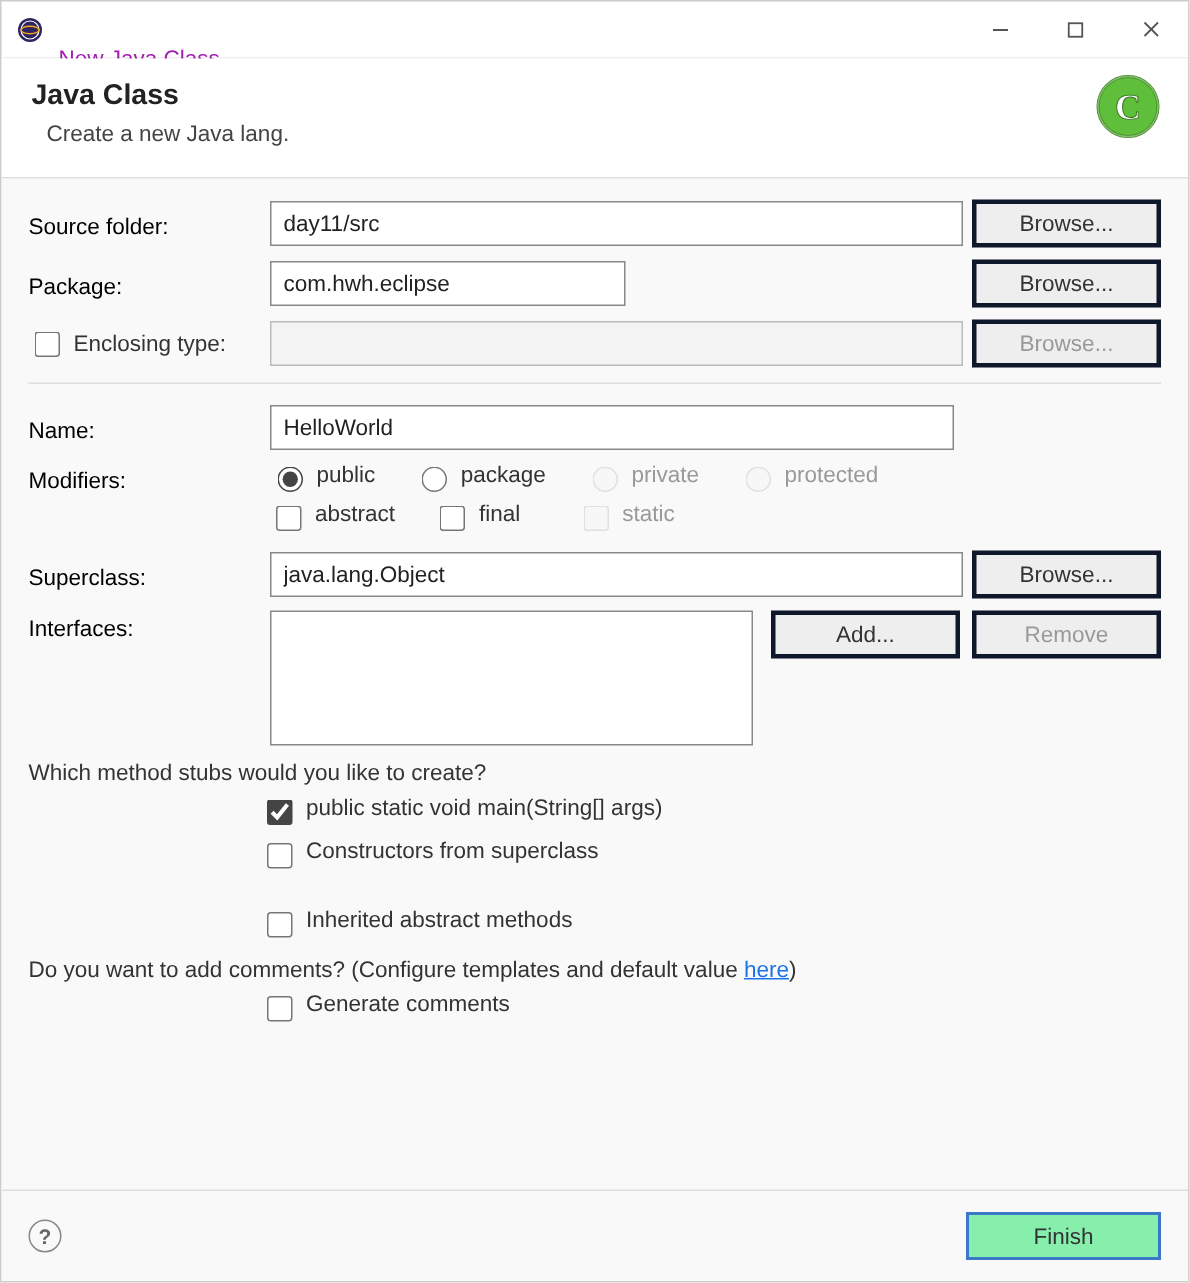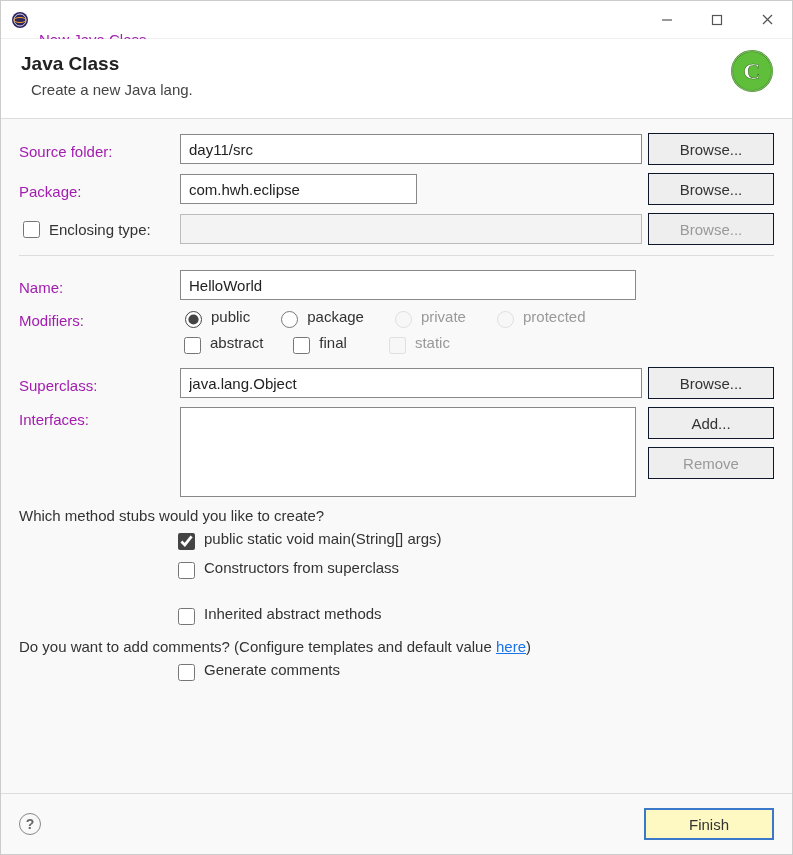--- a/index.html
+++ b/index.html
@@ -63,21 +63,21 @@
   .row {
     display: flex;
     align-items: center;
     margin-bottom: 8px;
     gap: 6px;
   }
   .row.top { align-items: flex-start; }
   .label {
     width: 155px;
     flex: 0 0 155px;
-    color: #a21caf;
+    color: #000000;
     padding-top: 4px;
   }
   .field-col {
     flex: 1;
     display: flex;
     flex-direction: column;
   }
   .field-row {
     display: flex;
     align-items: center;
@@ -94,31 +94,31 @@
     color: #222;
   }
   input[type="text"].text-field:disabled {
     background: #f3f3f3;
     color: #999;
     border-color: #bbb;
   }
   .btn {
     height: 32px;
     min-width: 126px;
-    border: 1px solid #0f172a;
+    border: 3px solid #0f172a;
     background: #eee;
     font-family: inherit;
     font-size: 15px;
     color: #333;
     padding: 0 14px;
   }
   .btn:disabled { color: #999; }
   .btn.primary {
     border: 2px solid #3a78c9;
-    background: #fef9c3;
+    background: #86efac;
   }
   .separator {
     border: none;
     border-top: 1px solid #ddd;
     margin: 10px 0 14px 0;
   }
 
   
   .chk, .rdo {
     display: inline-flex;
@@ -145,21 +145,21 @@
   .pkg-field { max-width: 390px; }
 
   .listbox {
     border: 1px solid #888;
     background: #fff;
     height: 90px;
     flex: 1;
   }
   .side-btns {
     display: flex;
-    flex-direction: column;
+    flex-direction: row;
     gap: 8px;
     margin-left: 6px;
   }
   .section-q { margin: 10px 0 6px 0; color: #333; }
   .indent { margin-left: 155px; }
   a.link { color: #1a73e8; text-decoration: underline; cursor: pointer; }
 
   
   .footer {
     border-top: 1px solid #ddd;

